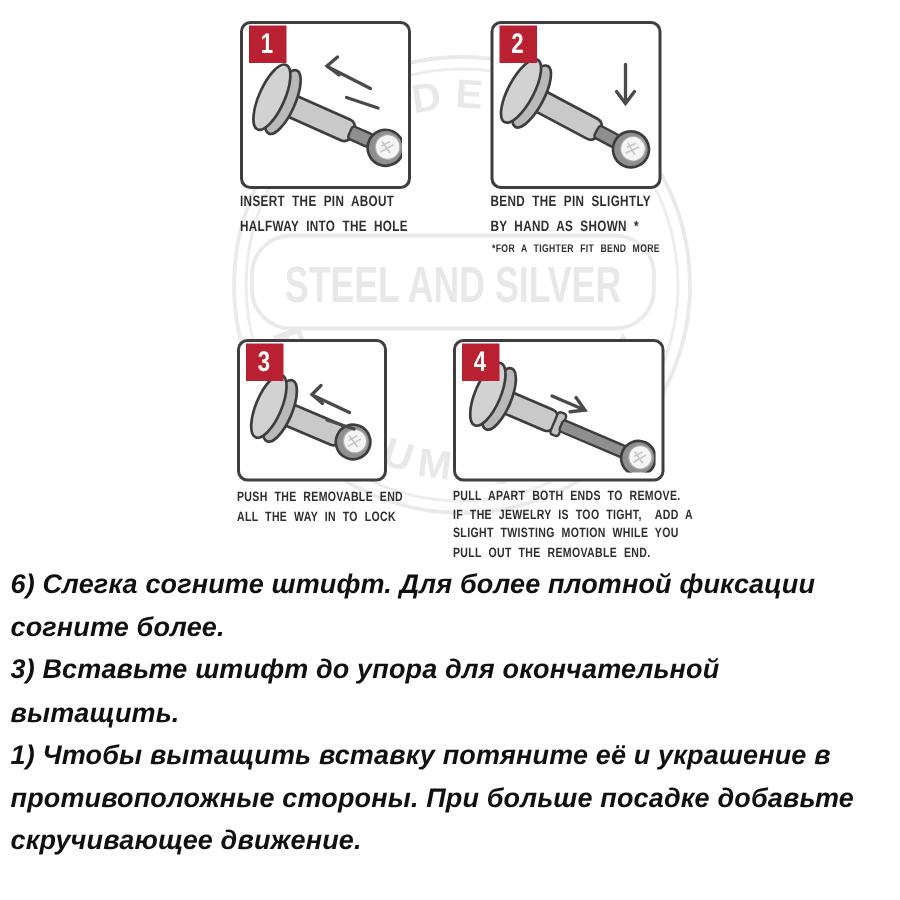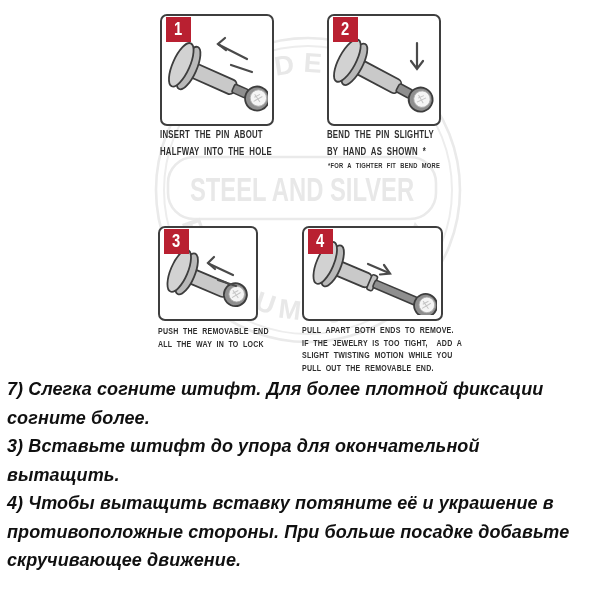--- a/index.html
+++ b/index.html
@@ -169,22 +169,22 @@
     </svg>
   </div>
   <div class="cap row2" style="left:302px;top:324px;">
     <div class="ln">PULL APART BOTH ENDS TO REMOVE.</div>
     <div class="ln">IF THE JEWELRY IS TOO TIGHT,  ADD A</div>
     <div class="ln">SLIGHT TWISTING MOTION WHILE YOU</div>
     <div class="ln">PULL OUT THE REMOVABLE END.</div>
   </div>
 
   <div id="ru">
-    <div class="rline">7) Слегка согните штифт. Для более плотной фиксации</div>
+    <div class="rline">6) Слегка согните штифт. Для более плотной фиксации</div>
     <div class="rline">согните более.</div>
     <div class="rline">3) Вставьте штифт до упора для окончательной</div>
     <div class="rline">вытащить.</div>
-    <div class="rline">4) Чтобы вытащить вставку потяните её и украшение в</div>
+    <div class="rline">1) Чтобы вытащить вставку потяните её и украшение в</div>
     <div class="rline">противоположные стороны. При больше посадке добавьте</div>
     <div class="rline">скручивающее движение.</div>
   </div>
 
 </div>
 
 </body></html>

